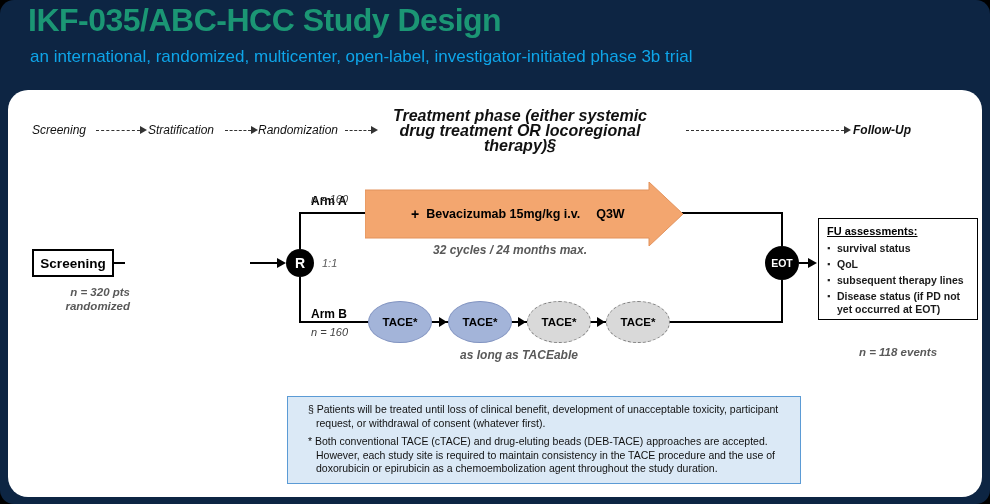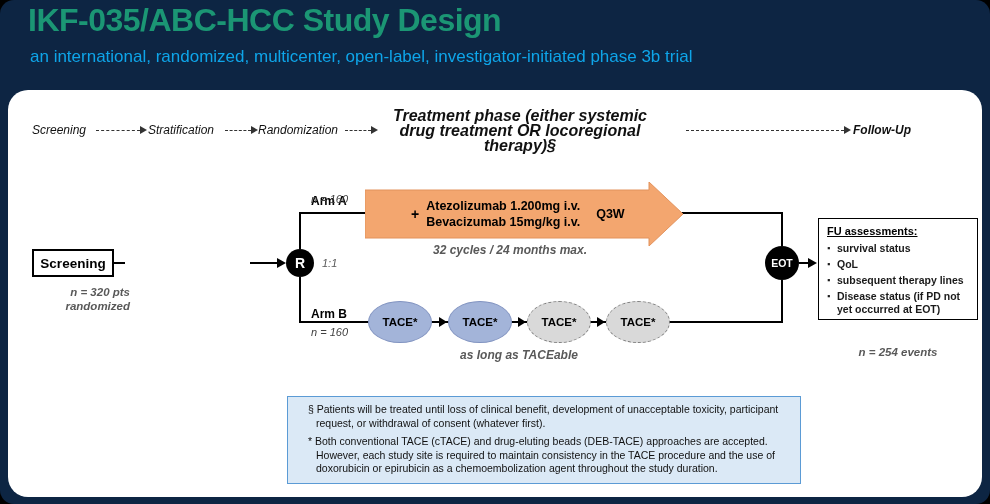--- a/index.html
+++ b/index.html
@@ -124,21 +124,20 @@
     <div class="arm-name" style="left:303px;top:104px">Arm A</div>
     <div class="arm-n" style="left:303px;top:103px">n = 160</div>
 
     <div class="big-arrow">
       <svg width="318" height="64" viewBox="0 0 318 64">
         <polygon points="0,8 284,8 284,0 318,32 284,64 284,56 0,56" fill="var(--arrow-orange)" stroke="#e2925c" stroke-width="1"></polygon>
       </svg>
       <div class="big-arrow-content">
         <span class="plus-sign">+</span>
         <span class="drug-lines">
-          <span class="drug-line">Atezolizumab 1.200mg i.v.</span>
           <span class="drug-line">Bevacizumab 15mg/kg i.v.</span>
         </span>
         <span class="schedule">Q3W</span>
       </div>
     </div>
     <div class="note cycles-note">32 cycles / 24 months max.</div>
 
     <div class="arm-name" style="left:303px;top:217px">Arm B</div>
     <div class="arm-n" style="left:303px;top:236px">n = 160</div>
 
@@ -152,21 +151,21 @@
 
     <div class="fu-box">
       <div class="crit-title">FU assessments:</div>
       <ul class="bullet-list">
         <li>survival status</li>
         <li>QoL</li>
         <li>subsequent therapy lines</li>
         <li>Disease status (if PD not yet occurred at EOT)</li>
       </ul>
     </div>
-    <div class="note fu-note">n = 254 events</div>
+    <div class="note fu-note">n = 118 events</div>
 
     <div class="footnote-box">
       <p>§ Patients will be treated until loss of clinical benefit, development of unacceptable toxicity, participant request, or withdrawal of consent (whatever first).</p>
       <p>* Both conventional TACE (cTACE) and drug-eluting beads (DEB-TACE) approaches are accepted. However, each study site is required to maintain consistency in the TACE procedure and the use of doxorubicin or epirubicin as a chemoembolization agent throughout the study duration.</p>
     </div>
 
   </div>
 </div>
 
 </body></html>

